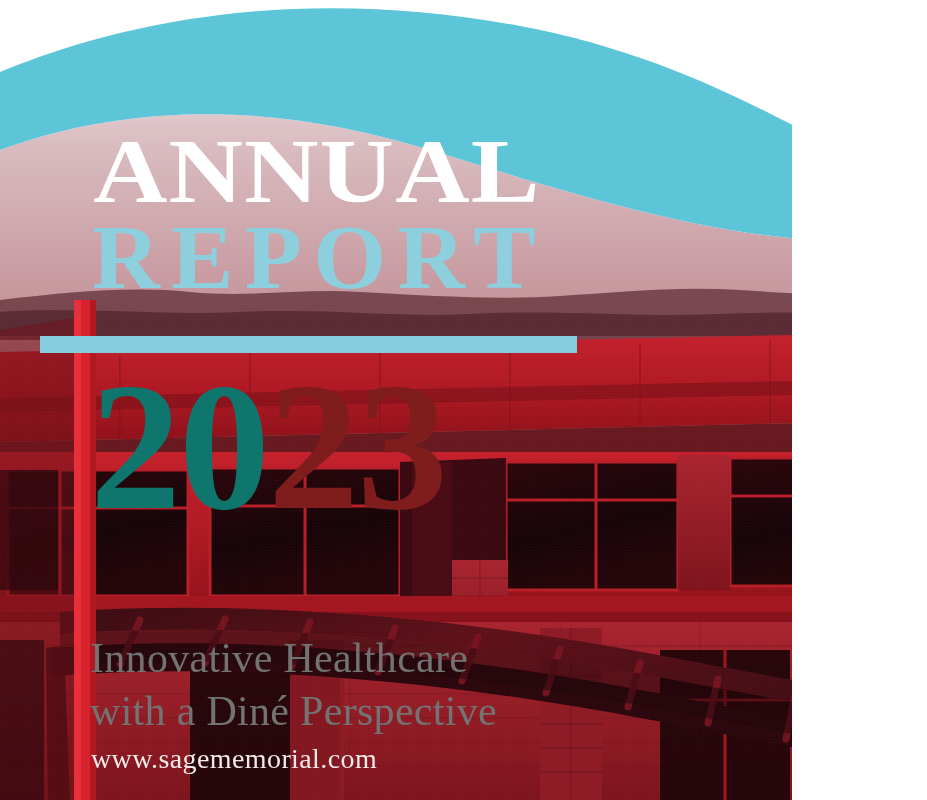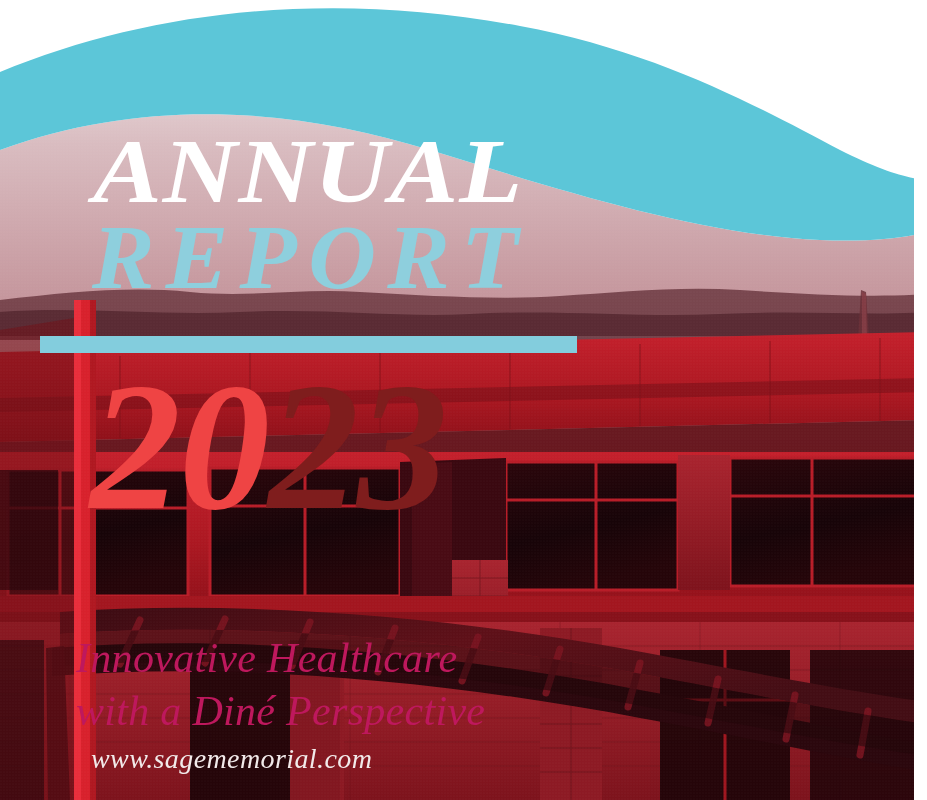--- a/index.html
+++ b/index.html
@@ -1,24 +1,23 @@
 <!DOCTYPE html>
 <html><head>
 <meta charset="utf-8">
 <style>
   * { margin:0; padding:0; box-sizing:border-box; }
   html,body { background:#ffffff; }
 
   #cover {
     position:relative;
-    width:914px; height:800px;
+    width:792px; height:800px;
     overflow:hidden;
     background:#ffffff;
     font-family:"Liberation Serif", serif;
-    font-style:italic;
   }
 
   
   #photo-layer {
     position:absolute; inset:0;
     -webkit-clip-path:url(#photoClip);
     clip-path:url(#photoClip);
   }
   #photo-svg { position:absolute; inset:0; width:927px; height:800px; display:block; }
 
@@ -58,28 +57,28 @@
     background:#83cddd;
   }
 
   #year {
     position:absolute; left:90px; top:356px;
     font-size:182px; line-height:1;
     font-weight:700;
     letter-spacing:-2px;
     white-space:nowrap;
   }
-  #year .w { color:#ef4444; }
+  #year .w { color:#0f766e; }
   #year .t { color:#7f1d1d; }
 
   #tagline {
-    position:absolute; left:76px; top:632px;
+    position:absolute; left:90px; top:632px;
     font-size:42px; line-height:1.26;
     font-weight:400;
-    color:#be185d;
+    color:#737373;
     letter-spacing:0.3px;
     white-space:pre-line;
   }
 
   #site {
     position:absolute; left:91px; top:745px;
     font-size:28px; line-height:1;
     font-weight:400;
     color:#f2eaea;
     letter-spacing:0.4px;

